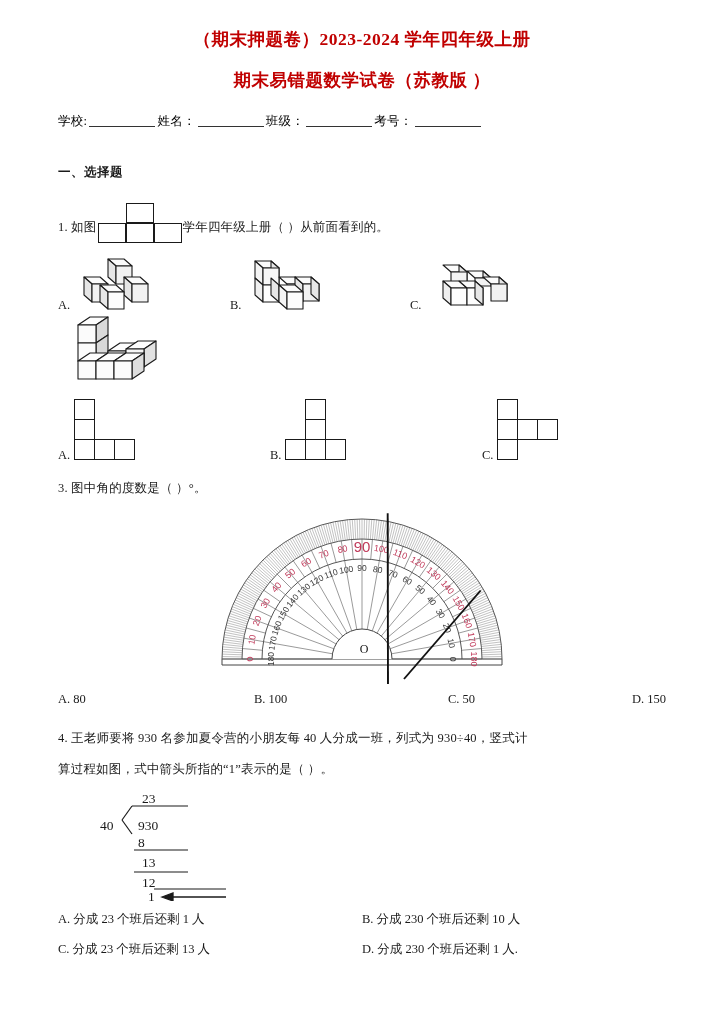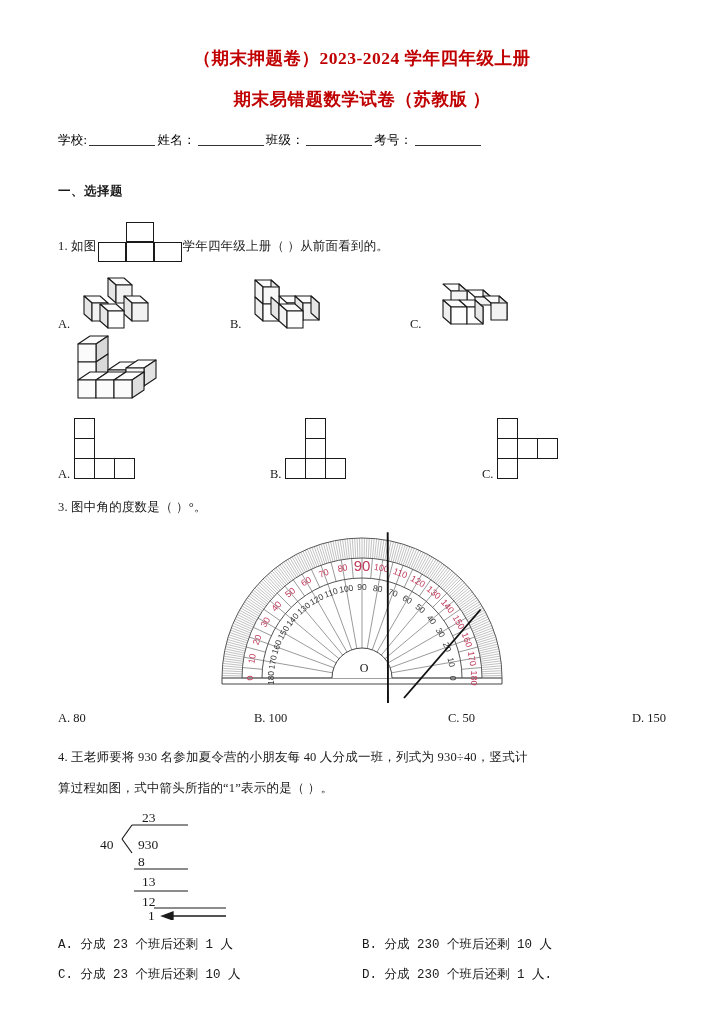--- a/index.html
+++ b/index.html
@@ -1,19 +1,19 @@
 <!DOCTYPE html>
 <html><head>
 <meta charset="utf-8">
 <style>
   html,body{margin:0;padding:0;background:#fff;}
   body{width:724px;height:1024px;font-family:"Liberation Serif","DejaVu Serif",serif;color:#1a1a1a;position:relative;overflow:hidden;}
   .page{width:724px;height:1024px;position:relative;box-sizing:border-box;padding:0 58px;}
   .title{text-align:center;color:#c00000;font-weight:bold;font-size:17.5px;letter-spacing:.5px;line-height:1.15;}
-  .title.t1{padding-top:48px;}
+  .title.t1{padding-top:29px;}
   .title.t2{padding-top:21px;}
   .infoline{margin-top:23px;font-size:12.5px;text-align:left;letter-spacing:.3px;color:#000000;}
   .infoline .u{display:inline-block;border-bottom:1px solid #333;width:66px;vertical-align:-2px;margin:0 2px;}
   .sec{margin-top:34px;font-size:12.5px;font-weight:bold;letter-spacing:.5px;}
   .q{font-size:12.5px;line-height:30px;letter-spacing:.2px;margin-top:14px;}
   .q.q1{margin-top:22px;}
   .qtext{display:inline;}
   .opts{display:flex;font-size:12.5px;margin-top:6px;}
   .opt{display:flex;align-items:flex-end;}
   .olab{font-size:12.5px;padding-right:4px;line-height:1;}
@@ -553,32 +553,32 @@
       <text class="dg" x="66" y="74">13</text>
       <text class="dg" x="66" y="94">12</text>
       <text class="dg" x="72" y="108">1</text>
       <g stroke="#1a1a1a" stroke-width="1.3" fill="#1a1a1a">
         <line x1="92" y1="104" x2="150" y2="104"></line>
         <polygon points="86,104 97,100 97,108"></polygon>
       </g>
     </svg>
   </div>
 
-  <div class="row4" style="margin-top:10px;font-family:Liberation Mono, monospace;">
+  <div class="row4" style="margin-top:3px;">
     <div class="cell">
       <span>A.</span>
       <span>分成 23 个班后还剩 1 人</span>
     </div>
     <div class="cell">
       <span>B.</span>
       <span>分成 230 个班后还剩 10 人</span>
     </div>
     <div class="cell">
       <span>C.</span>
-      <span>分成 23 个班后还剩 10 人</span>
+      <span>分成 23 个班后还剩 13 人</span>
     </div>
     <div class="cell">
       <span>D.</span>
       <span>分成 230 个班后还剩 1 人.</span>
     </div>
   </div>
 
 </div>
 
 </body></html>

